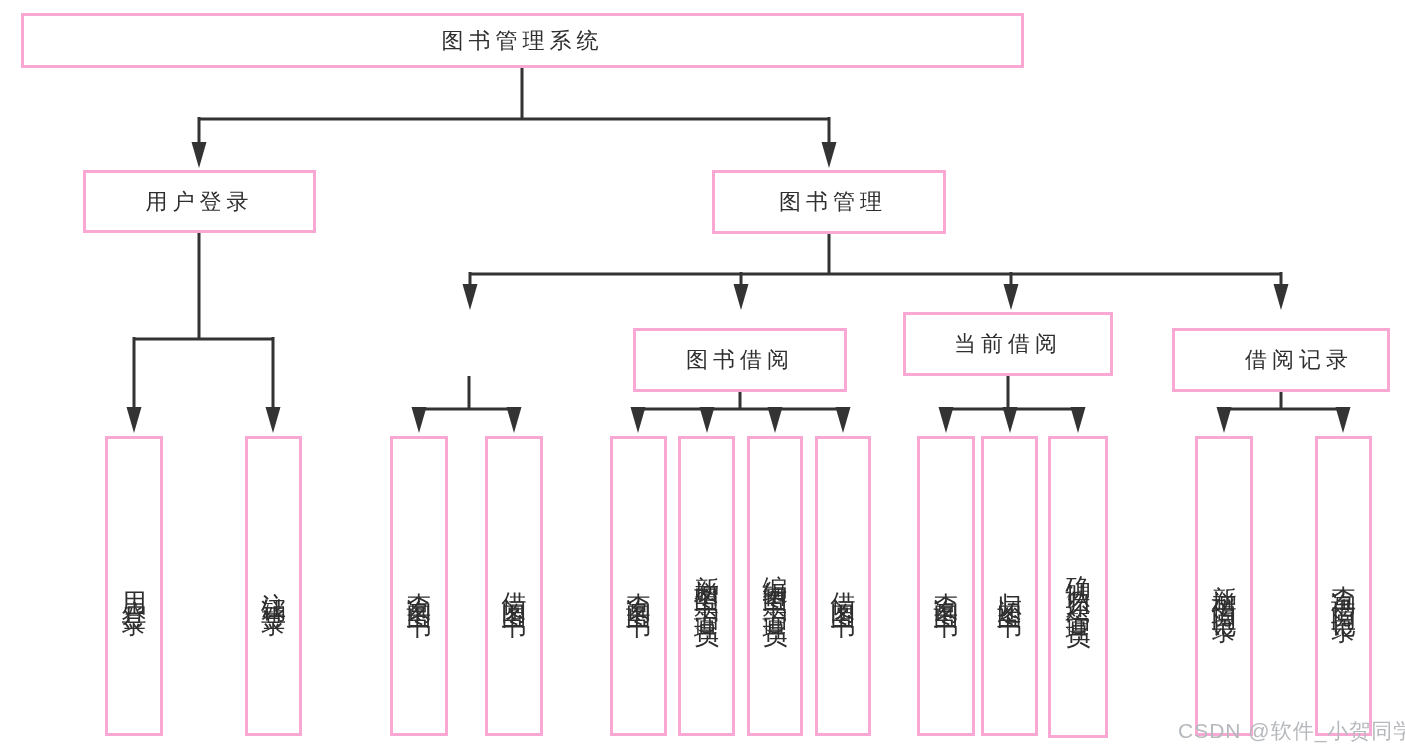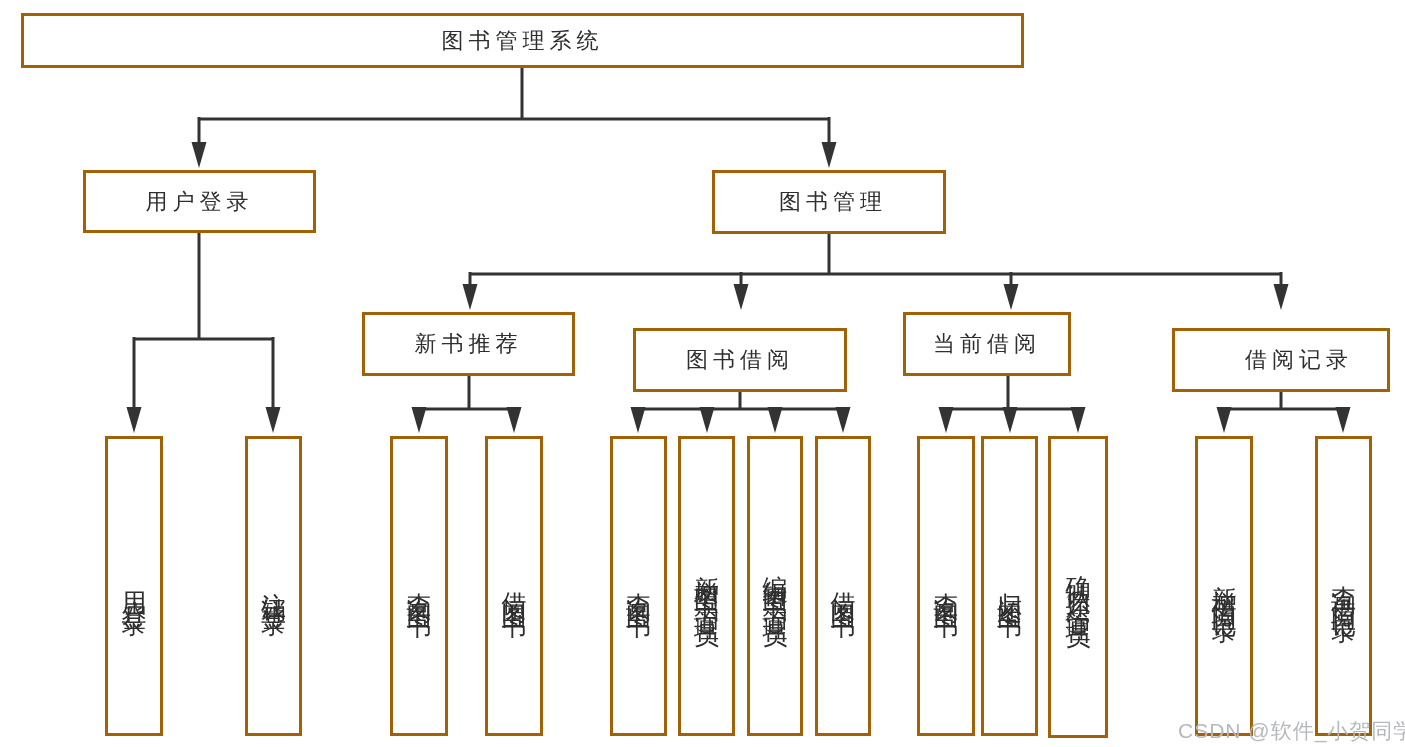--- a/index.html
+++ b/index.html
@@ -8,21 +8,21 @@
     width:1405px; height:747px;
     background:#ffffff;
     font-family:"Liberation Sans","DejaVu Sans",sans-serif;
     color:#2e2e2e;
     overflow:hidden;
   }
   .connectors { position:absolute; left:0; top:0; width:1405px; height:747px; }
   .box {
     position:absolute;
     box-sizing:border-box;
-    border:3px solid #a16207;
+    border:3px solid #f9a8d4;
     background:#ffffff;
     display:flex; align-items:center; justify-content:center;
   }
   .h span {
     font-size:22px;
     letter-spacing:5px;
     white-space:nowrap;
     line-height:1;
   }
   .v span {
@@ -94,27 +94,24 @@
     <span>图书管理系统</span>
   </div>
 
   <div class="box h" style="left:83px; top:170px; width:233px; height:63px;">
     <span>用户登录</span>
   </div>
   <div class="box h" style="left:712px; top:170px; width:234px; height:64px;padding-left:8px;">
     <span>图书管理</span>
   </div>
 
-  <div class="box h" style="left:362px; top:312px; width:213px; height:64px;">
-    <span>新书推荐</span>
-  </div>
   <div class="box h" style="left:633px; top:312px; width:214px; height:64px;margin-top:16px;">
     <span>图书借阅</span>
   </div>
-  <div class="box h" style="left:903px; top:312px; width:168px; height:64px;">
+  <div class="box h" style="left:903px; top:312px; width:210px; height:64px;">
     <span>当前借阅</span>
   </div>
   <div class="box h" style="left:1172px; top:328px; width:218px; height:64px;padding-left:36px;">
     <span>借阅记录</span>
   </div>
 
   <div class="box v" style="left:105px; top:436px; width:58px; height:300px;">
     <span>用户登录</span>
   </div>
   <div class="box v" style="left:245px; top:436px; width:57px; height:300px;">

